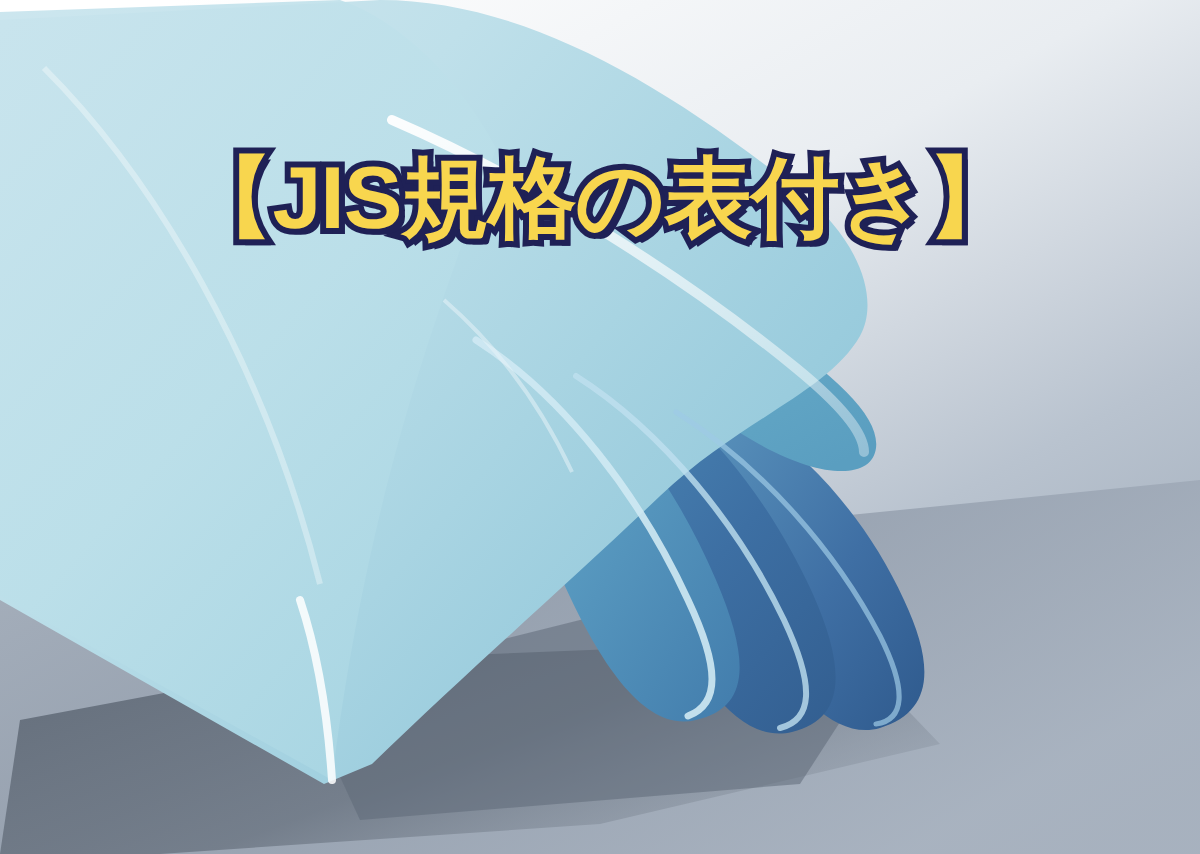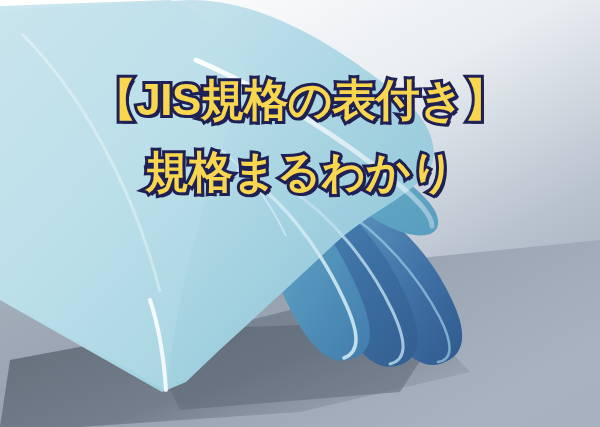--- a/index.html
+++ b/index.html
@@ -151,16 +151,15 @@
     <path d="M338 206 C382 234 418 276 440 318 C454 346 452 360 438 362" stroke="#9ecbe6" stroke-width="2.6" fill="none" stroke-linecap="round" opacity="0.7"></path>
 
     <path d="M150 300 C160 330 164 360 166 390" stroke="#ffffff" stroke-width="4" fill="none" stroke-linecap="round" opacity="0.85"></path>
 
     <path d="M222 150 C252 176 272 206 286 236" stroke="#e6f3f8" stroke-width="2" fill="none" opacity="0.55"></path>
 
   </svg>
 
   <div id="title-block">
     <span class="title-line line-1">【JIS規格の表付き】</span>
-    <span class="title-line line-3">規格まるわかり</span>
   </div>
 
 </div>
 
 </body></html>

